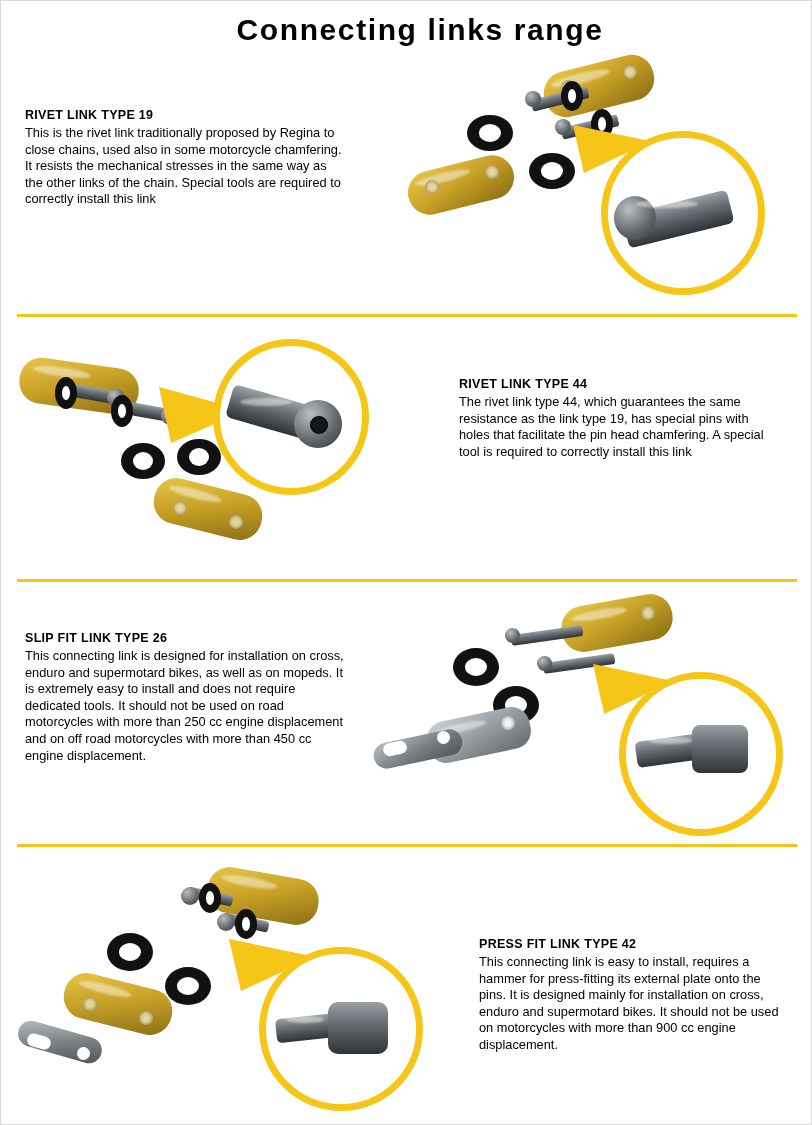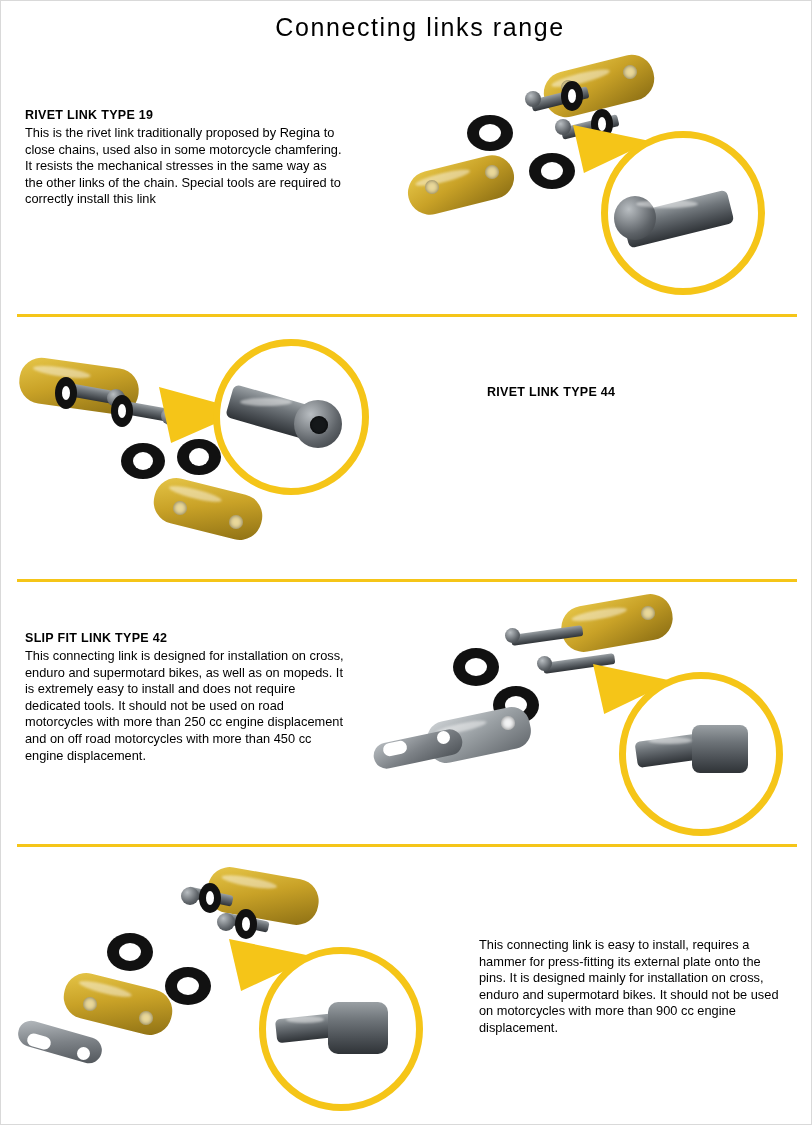--- a/index.html
+++ b/index.html
@@ -17,22 +17,22 @@
   .page {
     position: relative;
     width: 812px;
     height: 1125px;
     border: 1px solid #d9d9d9;
     box-sizing: border-box;
     background: #ffffff;
   }
   .page-title {
     text-align: center;
-    font-size: 25px;
-    font-weight: normal;
+    font-size: 30px;
+    font-weight: bold;
     letter-spacing: 1.6px;
     padding-top: 12px;
     color: #000;
     margin-left: 28px;
   }
   .divider {
     position: absolute;
     left: 16px;
     width: 780px;
     height: 3px;
@@ -176,22 +176,23 @@
         <div class="pin-cap" style="left:6px; top:58px; width:42px; height:44px;"></div>
         <div class="shine" style="left:28px; top:62px; width:62px; height:8px;"></div>
       </div>
     </div>
   </div>
 
   <div class="divider" style="top:313px;"></div>
 
   <div class="section" style="top:320px;height:255px;">
 
-    <div class="text-block" style="left:458px; top:64px; width:322px;margin-left:28px;">
+    <div class="text-block" style="left:458px; top:56px; width:322px;">
       <div class="blk-title">RIVET LINK TYPE 44</div>
+      <div class="blk-body">The rivet link type 44, which guarantees the same resistance as the link type 19, has special pins with holes that facilitate the pin head chamfering. A special tool is required to correctly install this link</div>
     </div>
 
     <div class="art" style="left:10px; top:0px; width:400px; height:255px;">
 
       <div class="gold-plate" style="left:8px; top:42px; width:120px; height:46px; transform:rotate(8deg);">
         <div class="shine" style="left:12px; top:7px; width:58px; height:9px;"></div>
       </div>
 
       <div class="pin-body" style="left:52px; top:66px; width:56px; height:13px; transform:rotate(10deg);"></div>
       <div class="pin-cap" style="left:96px; top:68px; width:18px; height:18px;"></div>
@@ -222,21 +223,21 @@
         <div class="shine" style="left:20px; top:52px; width:52px; height:8px;"></div>
       </div>
     </div>
   </div>
 
   <div class="divider" style="top:578px;"></div>
 
   <div class="section" style="top:585px;height:255px;">
 
     <div class="text-block" style="left:24px; top:45px;">
-      <div class="blk-title">SLIP FIT LINK TYPE 42</div>
+      <div class="blk-title">SLIP FIT LINK TYPE 26</div>
       <div class="blk-body">This connecting link is designed for installation on cross, enduro and supermotard bikes, as well as on mopeds. It is extremely easy to install and does not require dedicated tools. It should not be used on road motorcycles with more than 250 cc engine displacement and on off road motorcycles with more than 450 cc engine displacement.</div>
     </div>
 
     <div class="art" style="left:360px; top:0px; width:440px; height:255px;">
 
       <div class="gold-plate" style="left:200px; top:14px; width:112px; height:46px; transform:rotate(-10deg);">
         <div class="shine" style="left:12px; top:7px; width:56px; height:9px;"></div>
       </div>
       <div class="plate-hole" style="left:280px; top:20px; width:14px; height:14px;"></div>
 
@@ -267,20 +268,21 @@
         <div class="shine" style="left:22px; top:58px; width:44px; height:7px;"></div>
       </div>
     </div>
   </div>
 
   <div class="divider" style="top:843px;"></div>
 
   <div class="section" style="top:850px;height:270px;">
 
     <div class="text-block" style="left:478px; top:86px; width:310px;">
+      <div class="blk-title">PRESS FIT LINK TYPE 42</div>
       <div class="blk-body">This connecting link is easy to install, requires a hammer for press-fitting its external plate onto the pins. It is designed mainly for installation on cross, enduro and supermotard bikes. It should not be used on motorcycles with more than 900 cc engine displacement.</div>
     </div>
 
     <div class="art" style="left:10px; top:0px; width:460px; height:270px;">
 
       <div class="gold-plate" style="left:196px; top:22px; width:112px; height:46px; transform:rotate(10deg);">
         <div class="shine" style="left:12px; top:7px; width:56px; height:9px;"></div>
       </div>
 
       <div class="pin-body" style="left:176px; top:40px; width:46px; height:11px; transform:rotate(12deg);"></div>

